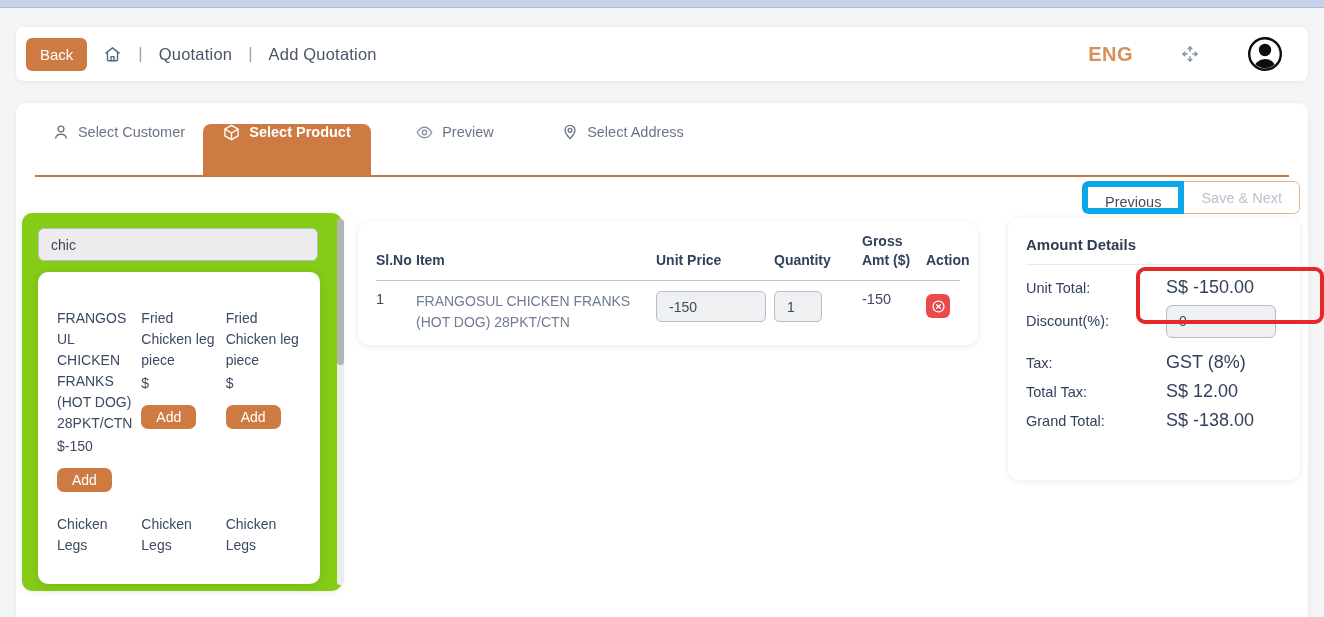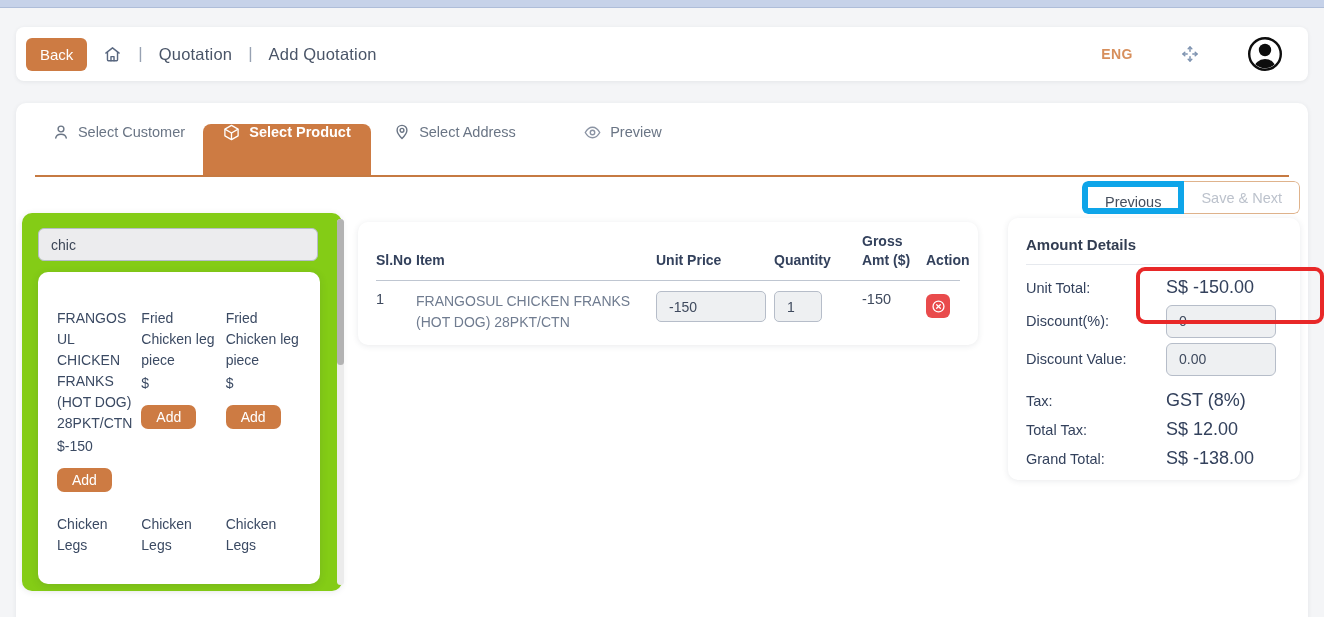--- a/index.html
+++ b/index.html
@@ -20,21 +20,21 @@
     display:flex; align-items:center; justify-content:space-between; padding:0 25px 0 10px;
   }
   .header-left{ display:flex; align-items:center; gap:16px; }
   .btn-back{
     background:#cd7b43; color:#fff; border:none; border-radius:6px;
     padding:8px 14px; font-size:15px; font-family:inherit; cursor:pointer;
   }
   .crumb-sep{ color:#97a1b2; font-size:17px; font-weight:300; }
   .crumb{ color:#4a5568; font-size:16.5px; letter-spacing:.2px;text-align:right; }
   .header-right{ display:flex; align-items:center; gap:46px; }
-  .lang{ color:#d78f5c; font-size:14px; font-weight:700; letter-spacing:.5px; cursor:pointer;text-align:center; }
+  .lang{ color:#d78f5c; font-size:20px; font-weight:700; letter-spacing:.5px; cursor:pointer;text-align:center; }
   .icon{ display:inline-flex; align-items:center; justify-content:center; }
 
   
   .main-card{
     position:absolute; left:16px; top:103px; width:1292px; height:560px;
     background:#ffffff; border-radius:10px 10px 0 0; box-shadow:0 1px 5px rgba(40,50,70,.08);
   }
   
   .tabs{ position:absolute; left:19px; top:21px; display:flex; }
   .tab{
@@ -202,35 +202,35 @@
           <svg width="17" height="17" viewBox="0 0 18 18" fill="none" stroke="#ffffff" stroke-width="1.4" stroke-linejoin="round">
             <path d="M9 1.5 L16 5.5 V12.5 L9 16.5 L2 12.5 V5.5 Z"></path>
             <path d="M2 5.5 L9 9.5 L16 5.5"></path>
               <path d="M9 9.5 V16.5"></path>
           </svg>
         </span>
         <span>Select Product</span>
       </div>
       <div class="tab">
         <span class="icon">
+          <svg width="17" height="17" viewBox="0 0 16 16" fill="none" stroke="#8a93a3" stroke-width="1.3">
+            <path d="M1.2 8 C3 4.7 5.4 3.1 8 3.1 s5 1.6 6.8 4.9 C13 11.3 10.6 12.9 8 12.9 S3 11.3 1.2 8 Z"></path>
+            <circle cx="8" cy="8" r="2.1"></circle>
+          </svg>
+        </span>
+        <span>Preview</span>
+      </div>
+      <div class="tab">
+        <span class="icon">
           <svg width="16" height="16" viewBox="0 0 16 16" fill="none" stroke="#6a7585" stroke-width="1.4" stroke-linejoin="round">
             <path d="M8 1.4 C5.2 1.4 3.1 3.6 3.1 6.3 c0 3.4 4.9 8.2 4.9 8.2 s4.9 -4.8 4.9 -8.2 C12.9 3.6 10.8 1.4 8 1.4 Z"></path>
             <circle cx="8" cy="6.3" r="1.9"></circle>
           </svg>
         </span>
         <span>Select Address</span>
-      </div>
-      <div class="tab">
-        <span class="icon">
-          <svg width="17" height="17" viewBox="0 0 16 16" fill="none" stroke="#8a93a3" stroke-width="1.3">
-            <path d="M1.2 8 C3 4.7 5.4 3.1 8 3.1 s5 1.6 6.8 4.9 C13 11.3 10.6 12.9 8 12.9 S3 11.3 1.2 8 Z"></path>
-            <circle cx="8" cy="8" r="2.1"></circle>
-          </svg>
-        </span>
-        <span>Preview</span>
       </div>
     </div>
     <div class="tab-underline"></div>
 
     <div class="step-btns">
       <button class="btn-step btn-prev">Previous</button>
       <button class="btn-step btn-next">Save &amp; Next</button>
     </div>
 
     <div class="sidebar">
@@ -304,24 +304,20 @@
     <div class="amount-card">
       <div class="amount-title">Amount Details</div>
       <div class="arow" style="margin-top:8px;">
         <span class="alabel">Unit Total:</span>
         <span class="avalue">S$ -150.00</span>
       </div>
       <div class="arow inp-row">
         <span class="alabel">Discount(%):</span>
         <input class="cell-input" type="text" value="0" style="">
       </div>
-      <div class="arow inp-row">
-        <span class="alabel">Discount Value:</span>
-        <input class="cell-input" type="text" value="0.00" style="">
-      </div>
       <div class="arow mt6">
         <span class="alabel">Tax:</span>
         <span class="avalue">GST (8%)</span>
       </div>
       <div class="arow">
         <span class="alabel">Total Tax:</span>
         <span class="avalue">S$ 12.00</span>
       </div>
       <div class="arow">
         <span class="alabel">Grand Total:</span>

